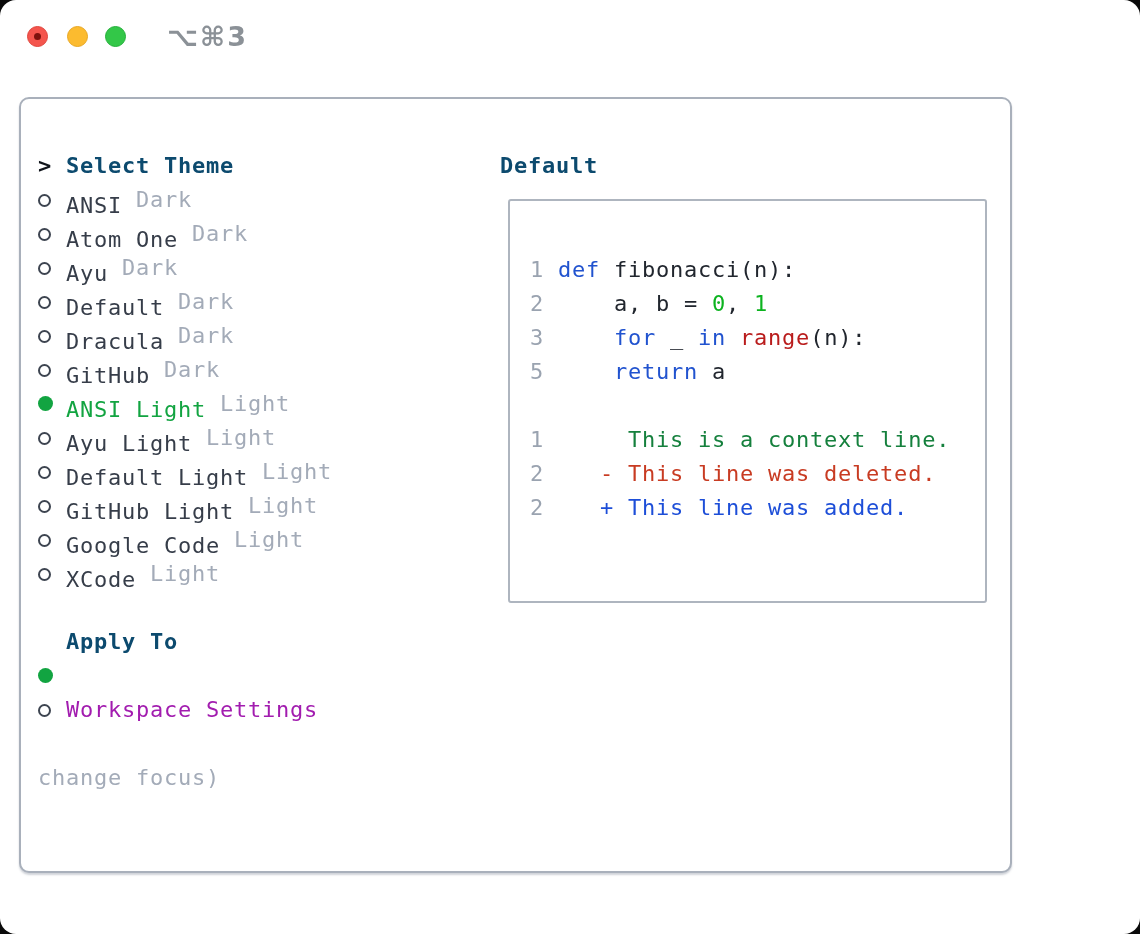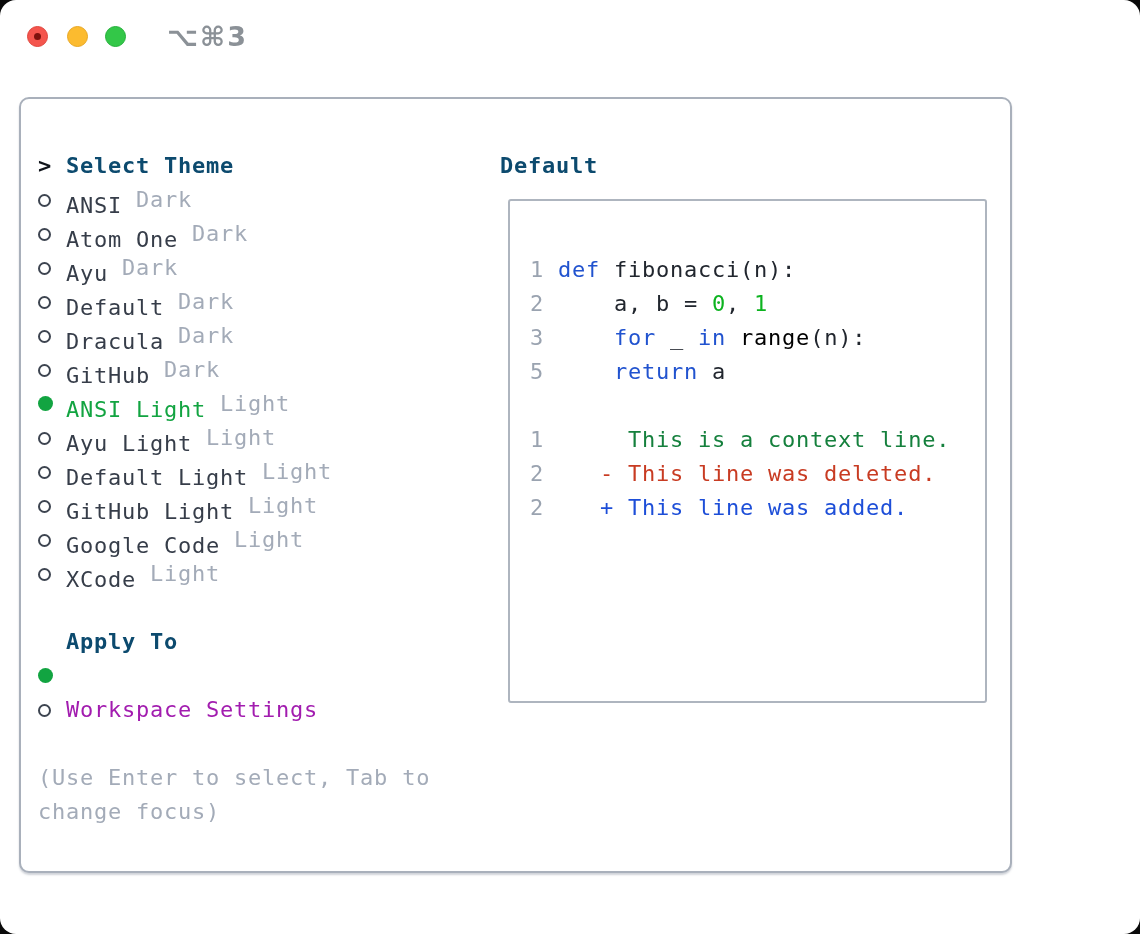--- a/index.html
+++ b/index.html
@@ -49,29 +49,29 @@
   .radio.filled{width:15px;height:15px;border:none;background:#12a441;}
   .theme-name{color:#363d49;margin-top:12px;}
   .theme-row.selected .theme-name{color:#12a441;}
   .tag{color:#a3abb8;margin-left:14px;}
   .option-label{color:#a21caf;}
   .option-row.selected .option-label{color:#12a441;}
   .help{color:#a3abb8;}
   
   .preview-title{position:absolute;left:500px;top:148px;}
   .preview-box{
-    position:absolute;left:508px;top:199px;width:479px;height:504px;
+    position:absolute;left:508px;top:199px;width:479px;height:404px;
     box-sizing:border-box;border:2px solid #aeb5bf;border-radius:3px;
     padding:52px 0 0 20px;overflow:hidden;
   }
   .pline{height:34px;line-height:34px;white-space:pre;font-size:22px;letter-spacing:.76px;}
   .pline .ln{display:inline-block;width:28px;color:#9aa3b0;}
   .tok-fg{color:#21262e;}
   .tok-kw{color:#2153cf;}
-  .tok-fn{color:#000000;margin-top:12px;}
+  .tok-fn{color:#b91c1c;margin-top:12px;}
   .tok-num{color:#0cb31f;}
   .diff-ctx{color:#15803d;}
   .diff-del{color:#c83b22;}
   .diff-add{color:#1d4ed8;}
   .blankline{height:34px;}
 </style>
 </head>
 <body>
 
 <div class="window">
@@ -135,21 +135,20 @@
     </div>
     <div class="row option-row selected">
       <span class="iconcell"><span class="radio filled"></span></span>
     </div>
     <div class="row option-row">
       <span class="iconcell"><span class="radio"></span></span><span class="option-label">Workspace Settings</span>
     </div>
 
     <div class="row"></div>
 
-    <div class="row help">(Use Enter to select, Tab to</div>
     <div class="row help">change focus)</div>
   </div>
 
   <div class="preview-title mono row">
     <span class="section-title">Default</span>
   </div>
 
   <div class="preview-box">
     <div class="pline"><span class="ln">1</span><span class="tok-kw">def</span><span class="tok-fg"> fibonacci(n):</span></div>
     <div class="pline"><span class="ln">2</span><span class="tok-fg">    a, b = </span><span class="tok-num">0</span><span class="tok-fg">, </span><span class="tok-num">1</span></div>

